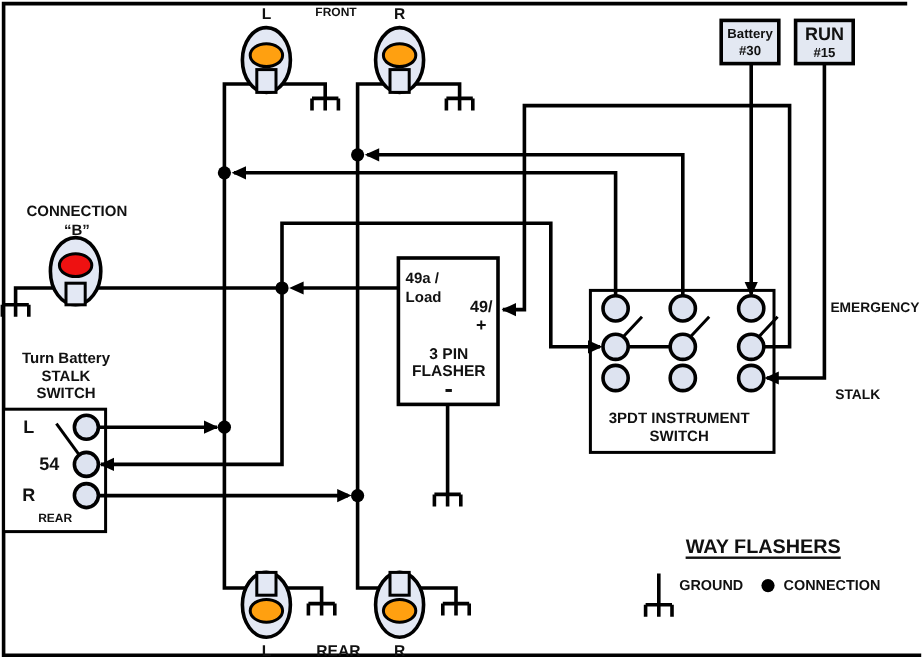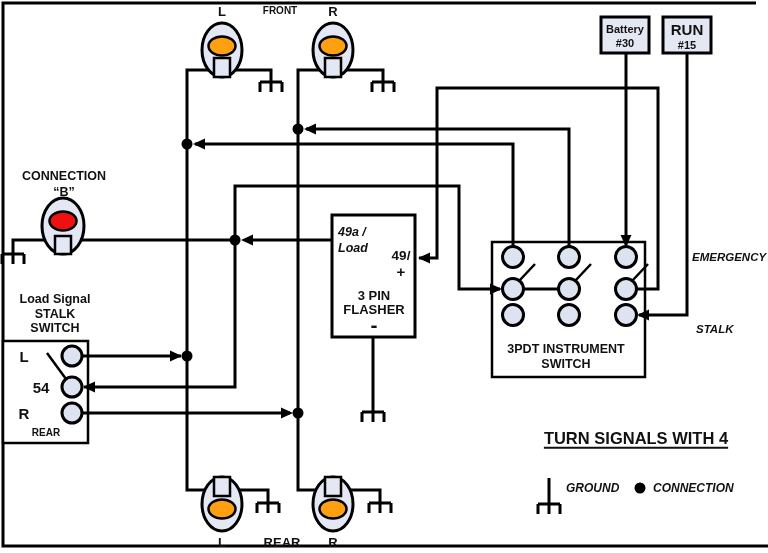--- a/index.html
+++ b/index.html
@@ -11,21 +11,21 @@
   .arr{fill:#000;stroke:none;}
   .dot{fill:#000;stroke:none;}
   .term{stroke:#000;stroke-width:3;}
   .lamp-body{stroke:#000;stroke-width:3;}
   .lamp-neck{stroke:#000;stroke-width:2.5;}
   .lamp-lens{stroke:#000;stroke-width:2.5;}
   .boxr{stroke:#000;stroke-width:3;}
   .boxr2{fill:#fff;stroke:#000;stroke-width:2.5;}
   .lbl{position:absolute;font-weight:bold;color:#111;white-space:nowrap;
        transform:translate(-50%,-50%);line-height:1;}
-  .lbl.la{transform:translate(0,-50%);font-style:italic;}
+  .lbl.la{transform:translate(0,-50%);}
   .ul{text-decoration:underline;text-decoration-thickness:2px;text-underline-offset:3px;}
 </style>
 </head>
 <body>
 
 <div class="stage">
 <svg width="768" height="553" viewBox="0 0 768 553">
 
   <path class="w" d="M756,3 H3 V546 H768"></path>
 
@@ -124,21 +124,21 @@
   <polygon class="arr" points="637,315 649,309.5 649,320.5"></polygon>
 </svg>
 
   <div class="lbl" style="left:222px;top:11px;font-size:13px">L</div>
   <div class="lbl" style="left:280px;top:11px;font-size:10px">FRONT</div>
   <div class="lbl" style="left:333px;top:11px;font-size:13px">R</div>
 
   <div class="lbl" style="left:64px;top:176px;font-size:12.5px">CONNECTION</div>
   <div class="lbl" style="left:64px;top:192px;font-size:12.5px">“B”</div>
 
-  <div class="lbl" style="left:55px;top:299px;font-size:12.5px">Load Signal</div>
+  <div class="lbl" style="left:55px;top:299px;font-size:12.5px">Turn Battery</div>
   <div class="lbl" style="left:55px;top:314px;font-size:12.5px">STALK</div>
   <div class="lbl" style="left:55px;top:328px;font-size:12.5px">SWITCH</div>
   <div class="lbl" style="left:24px;top:356px;font-size:15px">L</div>
   <div class="lbl" style="left:41px;top:387px;font-size:15px">54</div>
   <div class="lbl" style="left:24px;top:413px;font-size:15px">R</div>
   <div class="lbl" style="left:46px;top:433px;font-size:10px">REAR</div>
 
   <div class="lbl la" style="left:338px;top:232px;font-size:12.5px">49a /</div>
   <div class="lbl la" style="left:338px;top:248px;font-size:12.5px">Load</div>
   <div class="lbl" style="left:401px;top:256px;font-size:13.5px">49/</div>
@@ -150,21 +150,21 @@
   <div class="lbl" style="left:566px;top:349px;font-size:12.5px">3PDT INSTRUMENT</div>
   <div class="lbl" style="left:566px;top:364px;font-size:12.5px">SWITCH</div>
   <div class="lbl la" style="left:692px;top:258px;font-size:11.5px">EMERGENCY</div>
   <div class="lbl la" style="left:696px;top:330px;font-size:11.5px">STALK</div>
 
   <div class="lbl" style="left:625px;top:29px;font-size:11px">Battery</div>
   <div class="lbl" style="left:625px;top:43px;font-size:11px">#30</div>
   <div class="lbl" style="left:687px;top:29px;font-size:15px">RUN</div>
   <div class="lbl" style="left:687px;top:45px;font-size:11px">#15</div>
 
-  <div class="lbl ul" style="left:636px;top:438px;font-size:16.5px">TURN SIGNALS WITH 4</div>
+  <div class="lbl ul" style="left:636px;top:456px;font-size:16.5px">WAY FLASHERS</div>
 
   <div class="lbl la" style="left:566px;top:488px;font-size:12px">GROUND</div>
   <div class="lbl la" style="left:653px;top:488px;font-size:12px">CONNECTION</div>
 
   <div class="lbl" style="left:222px;top:542px;font-size:13px">L</div>
   <div class="lbl" style="left:282px;top:542px;font-size:13px">REAR</div>
   <div class="lbl" style="left:333px;top:542px;font-size:13px">R</div>
 </div>
 
 </body></html>

